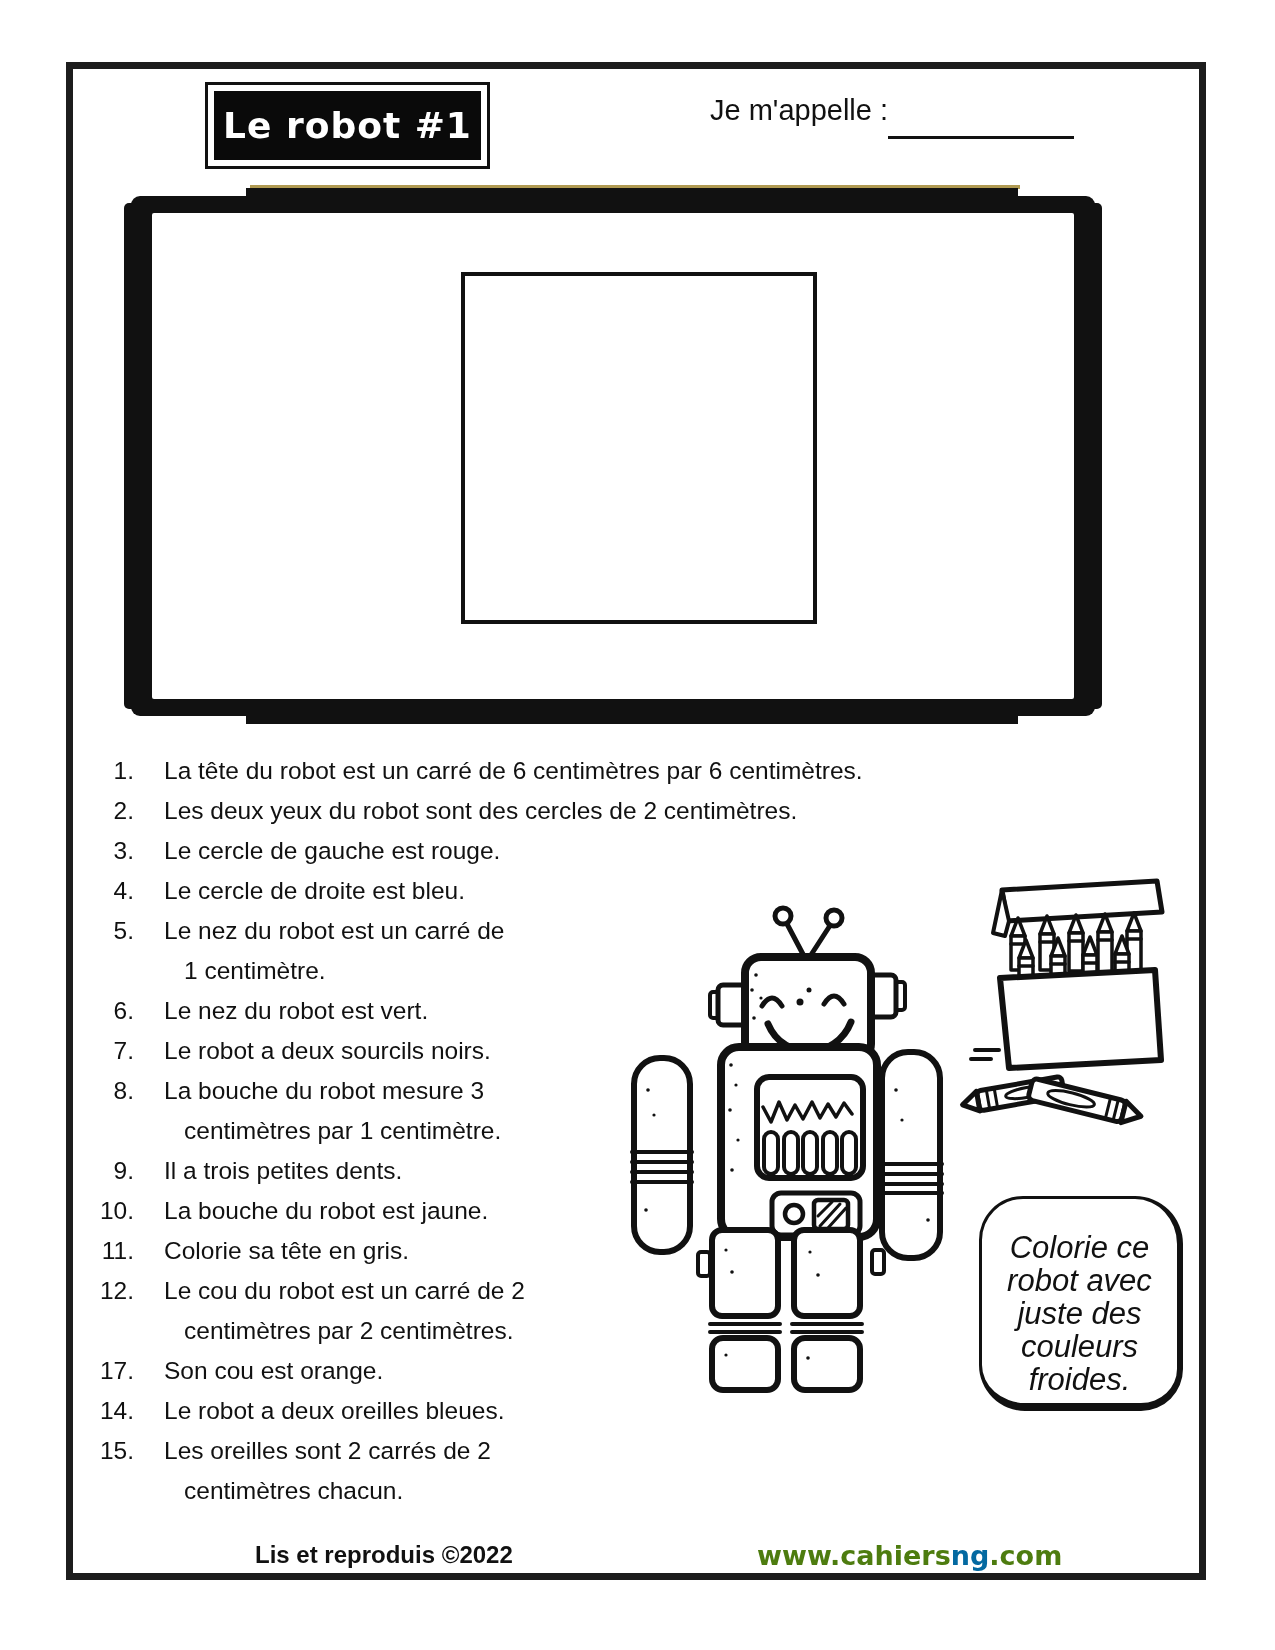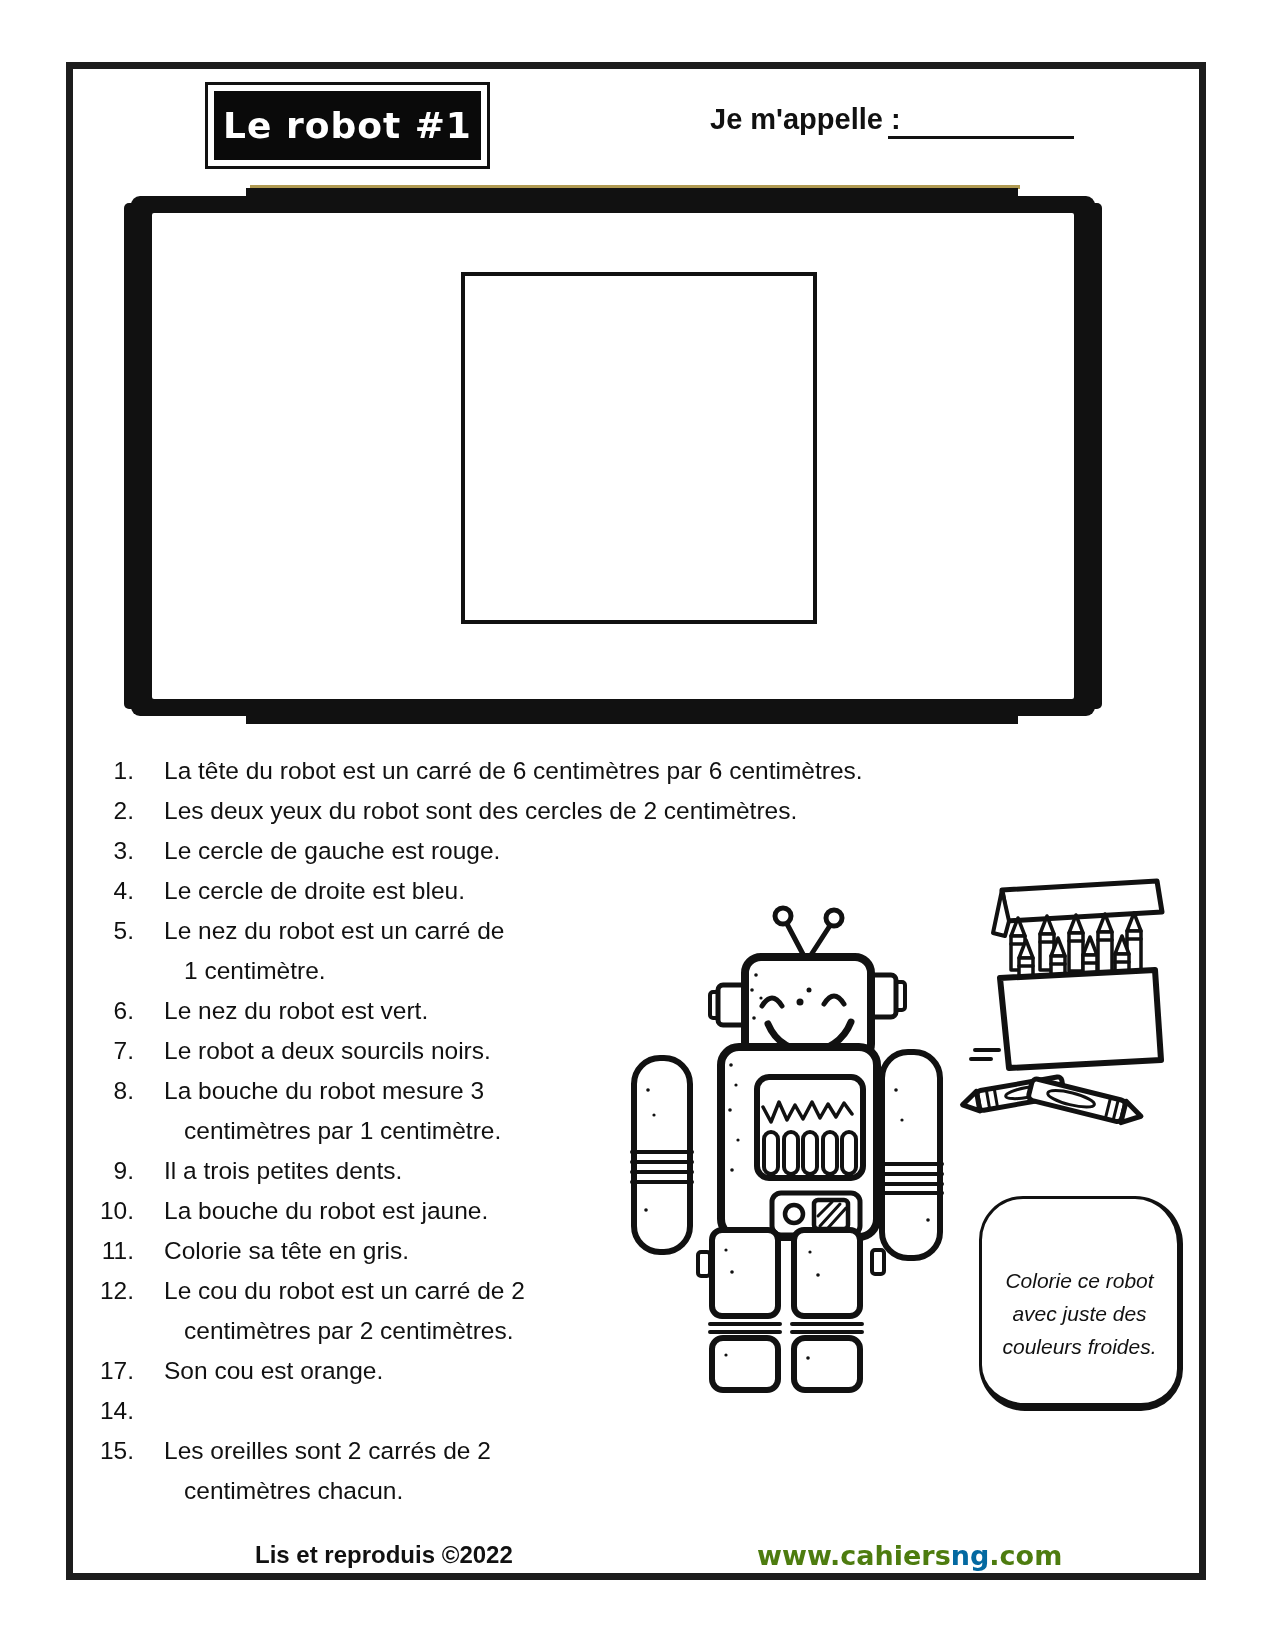--- a/index.html
+++ b/index.html
@@ -22,21 +22,21 @@
   .title-box-inner {
     width:100%; height:100%; background:#0a0a0a;
     display:flex; align-items:center; justify-content:center;
   }
   .title-text {
     color:#ffffff; font-family:"DejaVu Sans", sans-serif;
     font-weight:bold; font-size:36px; letter-spacing:1px; white-space:nowrap;
   }
   
   .name-label {
-    position:absolute; left:710px; top:103px; font-size:29px; white-space:nowrap;font-weight:bold;
+    position:absolute; left:710px; top:94px; font-size:29px; white-space:nowrap;
   }
   .name-blank {
     position:absolute; left:888px; top:136px; width:186px; height:3px; background:#111;
   }
   
   .frame-accent  { position:absolute; left:250px; top:185px; width:770px; height:4px; background:#b09a52; }
   .frame-steps   { position:absolute; left:124px; top:203px; width:978px; height:506px; background:#111; border-radius:5px; }
   .frame-band    { position:absolute; left:131px; top:196px; width:964px; height:520px; background:#111; border-radius:9px; }
   .frame-tab-top { position:absolute; left:246px; top:188px; width:772px; height:16px; background:#111; }
   .frame-tab-bot { position:absolute; left:246px; top:708px; width:772px; height:16px; background:#111; }
@@ -58,21 +58,21 @@
   svg .ln { fill:none; stroke:#111; stroke-linecap:round; stroke-linejoin:round; }
   svg .wh { fill:#ffffff; stroke:#111; stroke-linejoin:round; }
   
   .bubble {
     position:absolute; left:979px; top:1196px; width:204px; height:215px;
     background:#fff; border:3px solid #111; border-right-width:6px; border-bottom-width:8px;
     border-radius:44px 48px 42px 46px;
     display:flex; align-items:center; justify-content:center; text-align:center;
   }
   .bubble-text {
-    width:158px; font-style:italic; font-size:21px; line-height:33px; color:#111;margin-top:24px;
+    width:158px; font-style:italic; font-size:31px; line-height:33px; color:#111;margin-top:24px;
   }
   
   .footer-credit {
     position:absolute; left:255px; top:1541px; font-size:24px; font-weight:bold; white-space:nowrap;
   }
   .footer-url {
     position:absolute; left:757px; top:1540px; font-size:27px; font-weight:bold;
     font-family:"DejaVu Sans", sans-serif; white-space:nowrap; text-decoration:none;
   }
   .url-blue { color:#4d7c0f; }
@@ -162,20 +162,21 @@
       <div class="inst-row cont">
       <span class="inst-num"></span>
       <span class="inst-text">centimètres par 2 centimètres.</span>
     </div>
       <div class="inst-row">
       <span class="inst-num">17.</span>
       <span class="inst-text">Son cou est orange.</span>
     </div>
       <div class="inst-row">
       <span class="inst-num">14.</span>
+      <span class="inst-text">Le robot a deux oreilles bleues.</span>
     </div>
       <div class="inst-row">
       <span class="inst-num">15.</span>
       <span class="inst-text">Les oreilles sont 2 carrés de 2</span>
     </div>
       <div class="inst-row cont">
       <span class="inst-num"></span>
       <span class="inst-text">centimètres chacun.</span>
     </div>
     </div>

